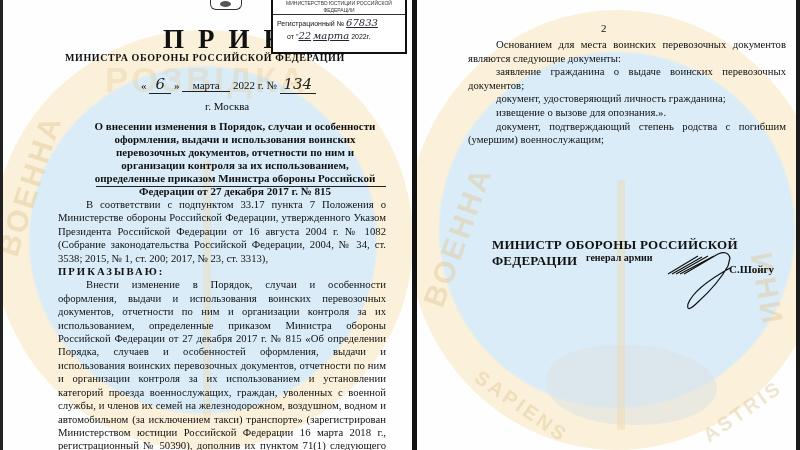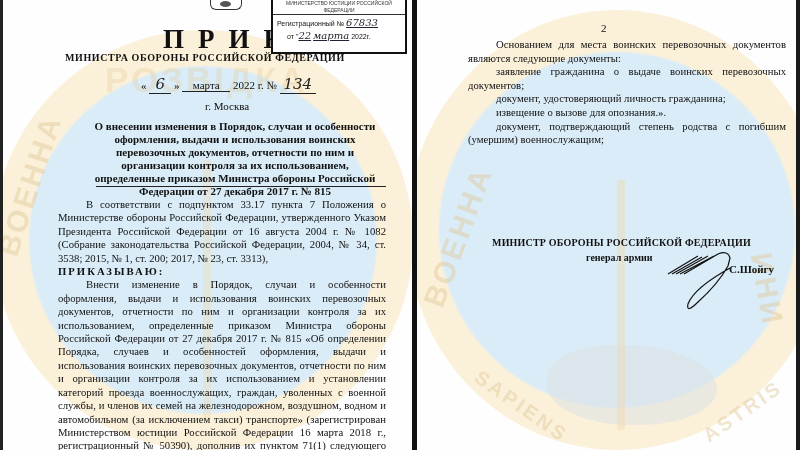--- a/index.html
+++ b/index.html
@@ -37,21 +37,21 @@
   .body-l { position:absolute; left:55px; top:198px; width:328px; font-size:10.7px; line-height:13.4px; text-align:justify; color:#111; }
   .body-l p { margin:0; }
   .indent { text-indent:28px; }
   .bold-sp { font-weight:bold; letter-spacing:2px; }
 
   
   .pagenum { position:absolute; left:601px; top:22px; font-size:11px; color:#111; }
   .body-r { position:absolute; left:468px; top:38px; width:318px; font-size:10.7px; line-height:13.6px; text-align:justify; color:#111; }
   .body-r p { margin:0 0 5px 0; }
   .body-r p.tight { margin-bottom:0; }
-  .sign-title { position:absolute; left:492px; top:237px; font-size:10px; font-weight:bold; color:#111; letter-spacing:0.2px; }
+  .sign-title { position:absolute; left:492px; top:237px; font-size:13px; font-weight:bold; color:#111; letter-spacing:0.2px; }
   .sign-rank { position:absolute; left:586px; top:252px; font-size:10px; font-weight:bold; color:#111; }
   .sign-name { position:absolute; left:729px; top:263px; font-size:11px; font-weight:bold; color:#111; }
   .signature { position:absolute; left:658px; top:244px; width:90px; height:72px; }
 </style>
 </head>
 <body>
 
 <div class="edge-left"></div>
 
 <div class="page page-left">

